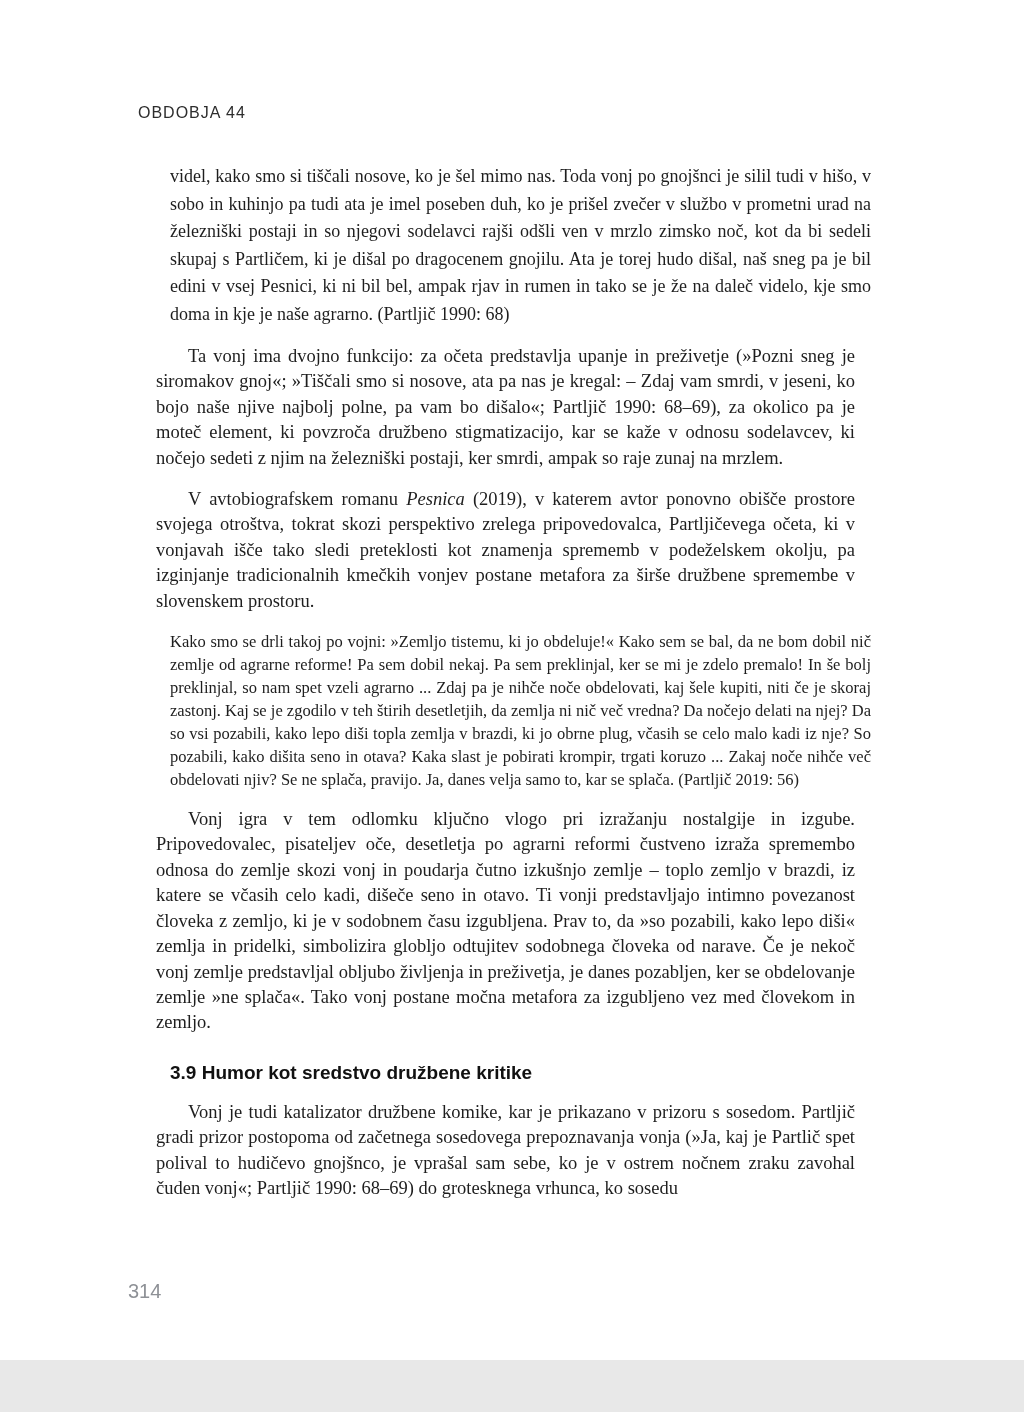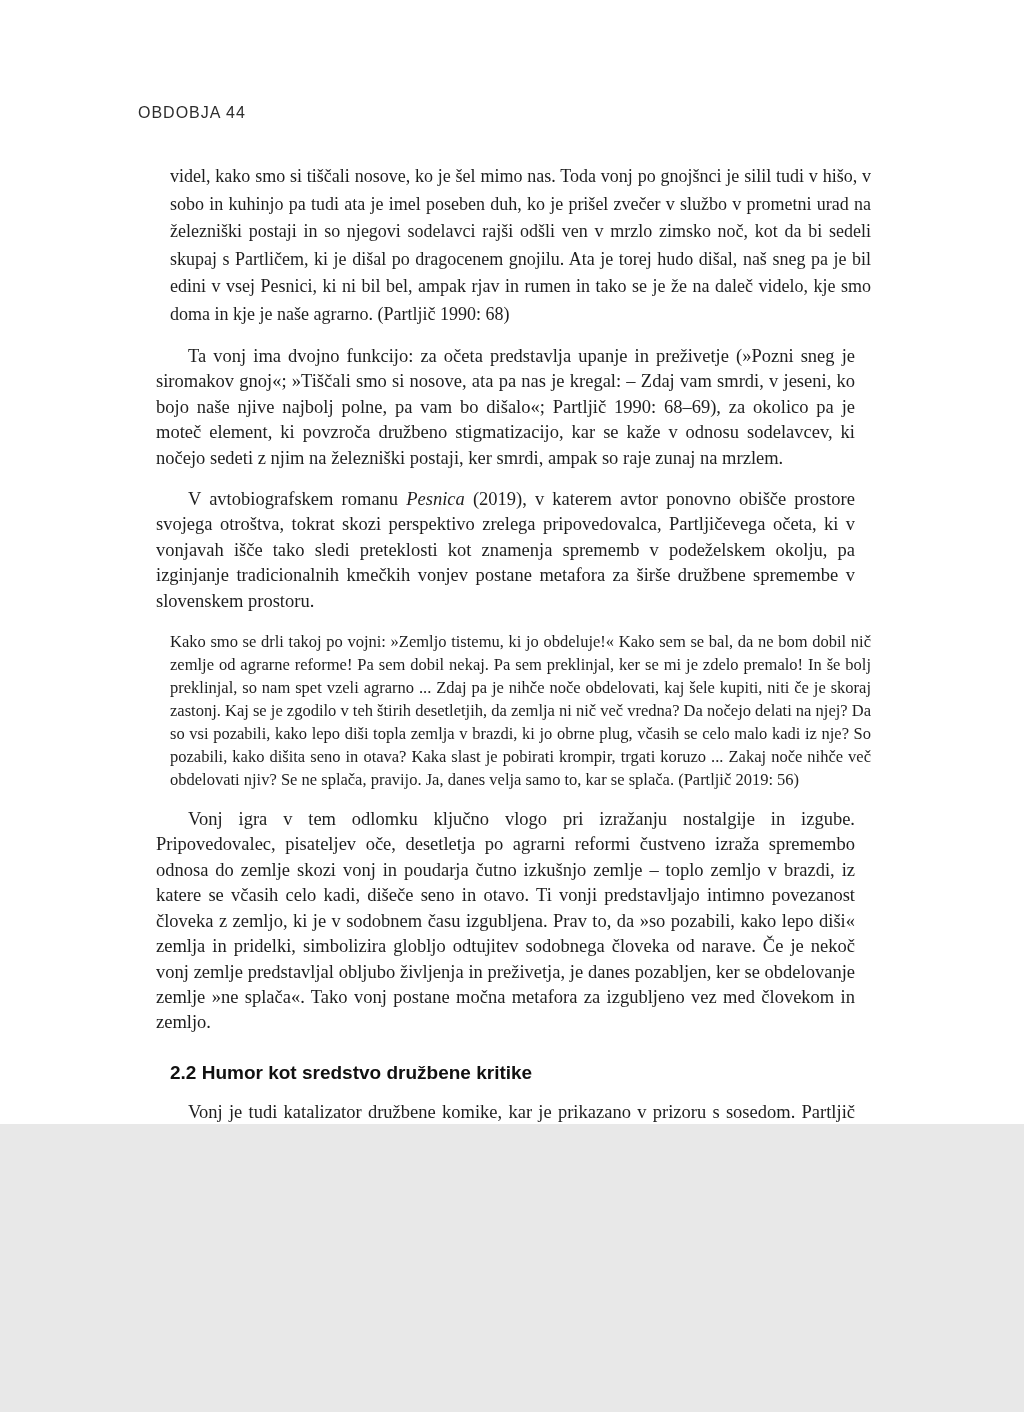--- a/index.html
+++ b/index.html
@@ -5,21 +5,21 @@
   :root {
     --background: #ffffff;
     --text: #1e1e1e;
     --header_text: #2d2d2d;
     --page_number: #8e9196;
   }
   html, body { margin: 0; padding: 0; background: #e8e8e8; }
   .page {
     position: relative;
     width: 1024px;
-    height: 1124px;
+    height: 1360px;
     background: var(--background);
     overflow: hidden;
     font-family: "Liberation Serif", serif;
     color: var(--text);
   }
   .running-header {
     position: absolute;
     left: 138px;
     top: 104px;
     font-family: "Liberation Sans", sans-serif;
@@ -81,21 +81,21 @@
     <p class="lead-quote">videl, kako smo si tiščali nosove, ko je šel mimo nas. Toda vonj po gnojšnci je silil tudi v hišo, v sobo in kuhinjo pa tudi ata je imel poseben duh, ko je prišel zvečer v službo v prometni urad na železniški postaji in so njegovi sodelavci rajši odšli ven v mrzlo zimsko noč, kot da bi sedeli skupaj s Partličem, ki je dišal po dragocenem gnojilu. Ata je torej hudo dišal, naš sneg pa je bil edini v vsej Pesnici, ki ni bil bel, ampak rjav in rumen in tako se je že na daleč videlo, kje smo doma in kje je naše agrarno. (Partljič 1990: 68)</p>
 
     <p class="body-par">Ta vonj ima dvojno funkcijo: za očeta predstavlja upanje in preživetje (»Pozni sneg je siromakov gnoj«; »Tiščali smo si nosove, ata pa nas je kregal: – Zdaj vam smrdi, v jeseni, ko bojo naše njive najbolj polne, pa vam bo dišalo«; Partljič 1990: 68–69), za okolico pa je moteč element, ki povzroča družbeno stigmatizacijo, kar se kaže v odnosu sodelavcev, ki nočejo sedeti z njim na železniški postaji, ker smrdi, ampak so raje zunaj na mrzlem.</p>
 
     <p class="body-par"><span>V avtobiografskem romanu </span><em class="book-title">Pesnica</em><span> (2019), v katerem avtor ponovno obišče prostore svojega otroštva, tokrat skozi perspektivo zrelega pripovedovalca, Partljičevega očeta, ki v vonjavah išče tako sledi preteklosti kot znamenja sprememb v podeželskem okolju, pa izginjanje tradicionalnih kmečkih vonjev postane metafora za širše družbene spremembe v slovenskem prostoru.</span></p>
 
     <p class="block-quote">Kako smo se drli takoj po vojni: »Zemljo tistemu, ki jo obdeluje!« Kako sem se bal, da ne bom dobil nič zemlje od agrarne reforme! Pa sem dobil nekaj. Pa sem preklinjal, ker se mi je zdelo premalo! In še bolj preklinjal, so nam spet vzeli agrarno ... Zdaj pa je nihče noče obdelovati, kaj šele kupiti, niti če je skoraj zastonj. Kaj se je zgodilo v teh štirih desetletjih, da zemlja ni nič več vredna? Da nočejo delati na njej? Da so vsi pozabili, kako lepo diši topla zemlja v brazdi, ki jo obrne plug, včasih se celo malo kadi iz nje? So pozabili, kako dišita seno in otava? Kaka slast je pobirati krompir, trgati koruzo ... Zakaj noče nihče več obdelovati njiv? Se ne splača, pravijo. Ja, danes velja samo to, kar se splača. (Partljič 2019: 56)</p>
 
     <p class="body-par">Vonj igra v tem odlomku ključno vlogo pri izražanju nostalgije in izgube. Pripovedovalec, pisateljev oče, desetletja po agrarni reformi čustveno izraža spremembo odnosa do zemlje skozi vonj in poudarja čutno izkušnjo zemlje – toplo zemljo v brazdi, iz katere se včasih celo kadi, dišeče seno in otavo. Ti vonji predstavljajo intimno povezanost človeka z zemljo, ki je v sodobnem času izgubljena. Prav to, da »so pozabili, kako lepo diši« zemlja in pridelki, simbolizira globljo odtujitev sodobnega človeka od narave. Če je nekoč vonj zemlje predstavljal obljubo življenja in preživetja, je danes pozabljen, ker se obdelovanje zemlje »ne splača«. Tako vonj postane močna metafora za izgubljeno vez med človekom in zemljo.</p>
 
-    <h2 class="section-heading">2.2 Humor kot sredstvo družbene kritike</h2>
+    <h2 class="section-heading">3.9 Humor kot sredstvo družbene kritike</h2>
 
     <p class="body-par">Vonj je tudi katalizator družbene komike, kar je prikazano v prizoru s sosedom. Partljič gradi prizor postopoma od začetnega sosedovega prepoznavanja vonja (»Ja, kaj je Partlič spet polival to hudičevo gnojšnco, je vprašal sam sebe, ko je v ostrem nočnem zraku zavohal čuden vonj«; Partljič 1990: 68–69) do grotesknega vrhunca, ko sosedu</p>
 
   </main>
 
   <span class="page-number">314</span>
 
 </div>
 
 </body></html>

